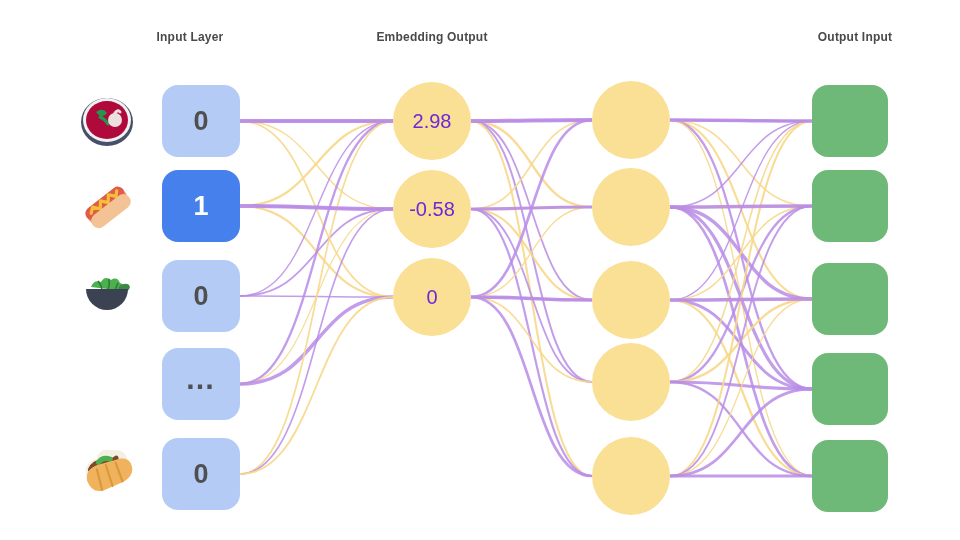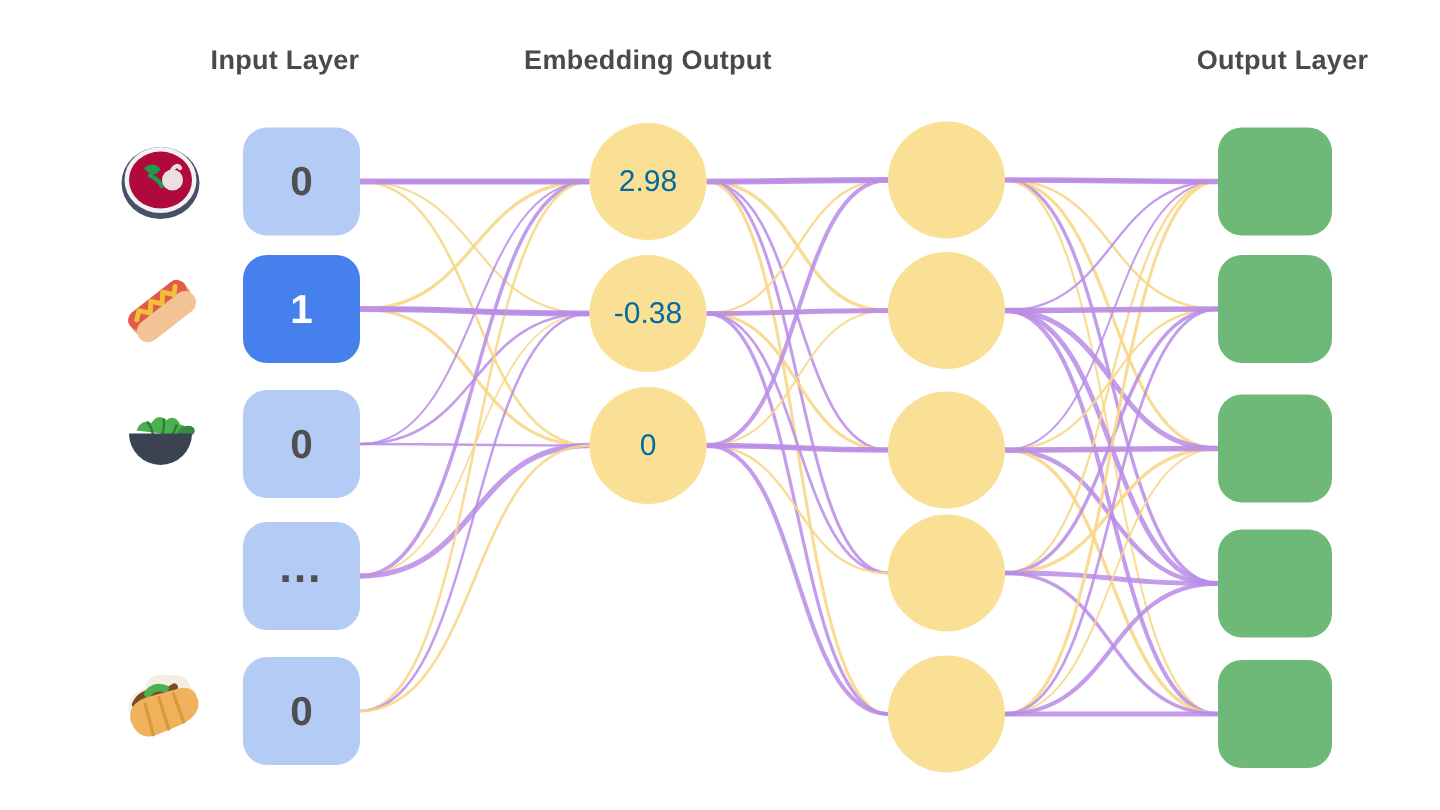--- a/index.html
+++ b/index.html
@@ -14,21 +14,21 @@
     position: relative;
     width: 960px;
     height: 540px;
     background: #ffffff;
     overflow: hidden;
   }
 
   
   .layer-title {
     position: absolute;
-    font-size: 18px;
+    font-size: 12px;
     font-weight: bold;
     color: #4a4a4a;
     letter-spacing: 0.2px;
     white-space: nowrap;
     transform: translateX(-50%);
   }
 
   
   #edges {
     position: absolute;
@@ -81,21 +81,21 @@
   .circle-node {
     position: absolute;
     width: 78px;
     height: 78px;
     border-radius: 50%;
     background: #fae094;
     display: flex;
     align-items: center;
     justify-content: center;
     font-size: 20px;
-    color: #0369a1;
+    color: #6d28d9;
   }
 
   
   .output-box {
     position: absolute;
     width: 76px;
     height: 72px;
     border-radius: 16px;
     background: #6fb978;
   }
@@ -166,21 +166,21 @@
       <path d="M471,121 C533.92,121 529.08,120 592,120" stroke="#b98ce6" stroke-width="4" fill="none" opacity="0.9"></path>
       <path d="M471,209 C533.92,209 529.08,207 592,207" stroke="#b98ce6" stroke-width="3.2" fill="none" opacity="0.9"></path>
       <path d="M471,297 C533.92,297 529.08,300 592,300" stroke="#b98ce6" stroke-width="3.6" fill="none" opacity="0.9"></path>
       <path d="M670,120 C743.84,120 738.16,121 812,121" stroke="#b98ce6" stroke-width="3.6" fill="none" opacity="0.9"></path>
       <path d="M670,207 C743.84,207 738.16,206 812,206" stroke="#b98ce6" stroke-width="3.6" fill="none" opacity="0.9"></path>
       <path d="M670,300 C743.84,300 738.16,299 812,299" stroke="#b98ce6" stroke-width="3.6" fill="none" opacity="0.9"></path>
     </svg>
 
   <div class="layer-title" style="left:190px; top:30px;">Input Layer</div>
   <div class="layer-title" style="left:432px; top:30px;">Embedding Output</div>
-  <div class="layer-title" style="left:855px; top:30px;">Output Layer</div>
+  <div class="layer-title" style="left:855px; top:30px;">Output Input</div>
 
   <div class="icon-cell" style="left:76px; top:90px;">
     <svg width="58" height="58" viewBox="0 0 58 58">
       <ellipse cx="29" cy="30" rx="26" ry="24" fill="#46506b"></ellipse>
       <ellipse cx="29" cy="28" rx="24" ry="22" fill="#f2f2f2"></ellipse>
       <ellipse cx="29" cy="28" rx="21" ry="19" fill="#b0093c"></ellipse>
       <path d="M18 20 q7 -5 11 1 q-5 7 -11 -1 z" fill="#1f9a4d"></path>
       <path d="M22 25 q5 2 8 7" stroke="#1f9a4d" stroke-width="3" fill="none" stroke-linecap="round"></path>
       <ellipse cx="37" cy="28" rx="7" ry="7" fill="#ecdfe0"></ellipse>
       <path d="M37 21 q3 -4 5 -1" stroke="#ecdfe0" stroke-width="3" fill="none" stroke-linecap="round"></path>
@@ -219,21 +219,21 @@
     </svg>
   </div>
 
   <div class="input-box zero" style="left:162px; top:85px;">0</div>
   <div class="input-box one" style="left:162px; top:170px;">1</div>
   <div class="input-box zero" style="left:162px; top:260px;">0</div>
   <div class="input-box ellipsis" style="left:162px; top:348px;">…</div>
   <div class="input-box zero" style="left:162px; top:438px;">0</div>
 
   <div class="circle-node" style="left:393px; top:82px;">2.98</div>
-  <div class="circle-node" style="left:393px; top:170px;">-0.38</div>
+  <div class="circle-node" style="left:393px; top:170px;">-0.58</div>
   <div class="circle-node" style="left:393px; top:258px;">0</div>
 
   <div class="circle-node" style="left:592px; top:81px;"></div>
   <div class="circle-node" style="left:592px; top:168px;"></div>
   <div class="circle-node" style="left:592px; top:261px;"></div>
   <div class="circle-node" style="left:592px; top:343px;"></div>
   <div class="circle-node" style="left:592px; top:437px;"></div>
 
   <div class="output-box" style="left:812px; top:85px;"></div>
   <div class="output-box" style="left:812px; top:170px;"></div>

